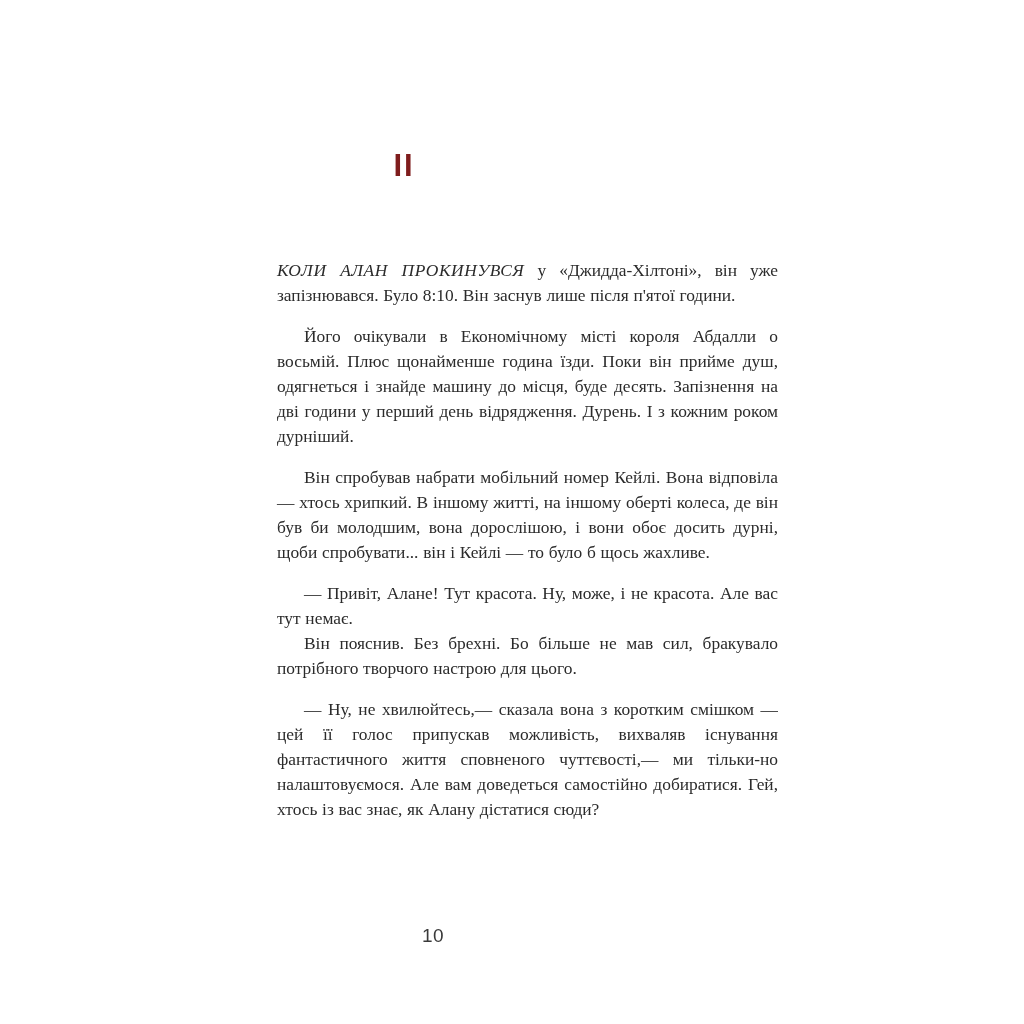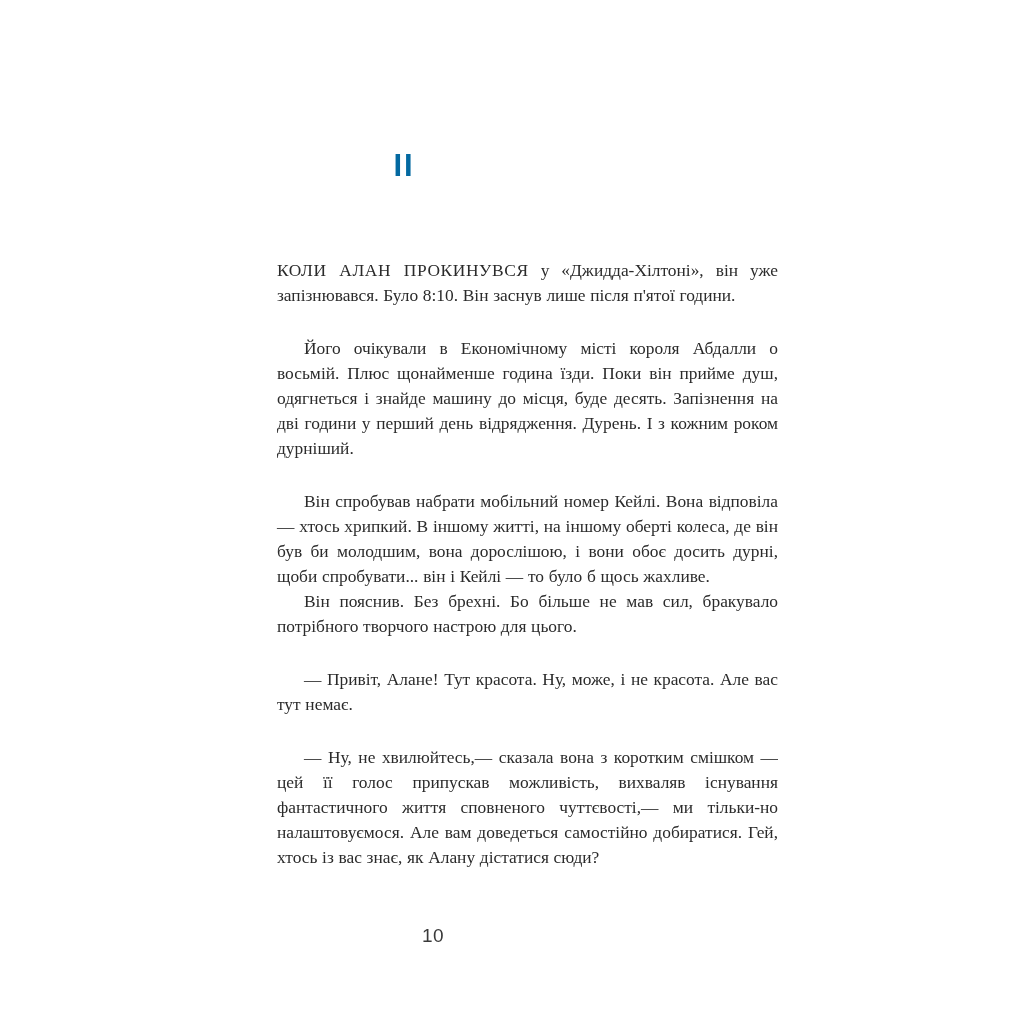--- a/index.html
+++ b/index.html
@@ -27,21 +27,21 @@
   .chapter-heading {
     position: absolute;
     top: 150px;
     left: 0;
     width: 808px;
     text-align: center;
     font-family: "Liberation Sans", "DejaVu Sans", sans-serif;
     font-weight: bold;
     font-size: 31px;
     letter-spacing: 2px;
-    color: #0369a1;
+    color: #7f1d1d;
     line-height: 1;
   }
 
   
   .text-column {
     position: absolute;
     top: 258px;
     left: 277px;
     width: 501px;
   }
@@ -52,36 +52,37 @@
     text-justify: inter-word;
     font-size: 17.4px;
     line-height: 25px;
     text-indent: 27px;
     hyphens: manual;
     -webkit-hyphens: manual;
     word-spacing: 0.02em;
   }
 
   .para + .para {
-    margin-top: 28px;
+    margin-top: 16px;
   }
 
   
   .para.tight {
     margin-top: 0;
   }
 
   
   .para.opening {
     text-indent: 0;
   }
 
   .caps-lead {
     text-transform: uppercase;
     letter-spacing: 0.035em;
+    font-style: italic;
   }
 
   
   .page-number {
     position: absolute;
     top: 925px;
     left: 0;
     width: 866px;
     text-align: center;
     font-family: "Liberation Sans", "DejaVu Sans", sans-serif;
@@ -98,23 +99,23 @@
   <div class="chapter-heading">II</div>
 
   <div class="text-column">
 
     <p class="para opening"><span class="caps-lead">Коли Алан прокинувся</span><span> у «Джидда-Хілтоні», він уже запізнювався. Було 8:10. Він заснув лише після п'ятої години.</span></p>
 
     <p class="para">Його очікували в Економічному місті короля Абдалли о восьмій. Плюс щонайменше година їзди. Поки він прийме душ, одягнеться і знайде машину до місця, буде десять. Запізнення на дві години у перший день відрядження. Дурень. І з кожним роком дурніший.</p>
 
     <p class="para">Він спробував набрати мобільний номер Кейлі. Вона відповіла — хтось хрипкий. В іншому житті, на іншому оберті колеса, де він був би молодшим, вона дорослішою, і вони обоє досить дурні, щоби спробувати... він і Кейлі — то було б щось жахливе.</p>
 
+    <p class="para">— Привіт, Алане! Тут красота. Ну, може, і не красота. Але вас тут немає.</p>
+
     <p class="para tight">Він пояснив. Без брехні. Бо більше не мав сил, бракувало потрібного творчого настрою для цього.</p>
-
-    <p class="para">— Привіт, Алане! Тут красота. Ну, може, і не красота. Але вас тут немає.</p>
 
     <p class="para">— Ну, не хвилюйтесь,— сказала вона з коротким смішком — цей її голос припускав можливість, вихваляв існування фантастичного життя сповненого чуттєвості,— ми тільки-но налаштовуємося. Але вам доведеться самостійно добиратися. Гей, хтось із вас знає, як Алану дістатися сюди?</p>
 
   </div>
 
   <div class="page-number">10</div>
 
 </div>
 
 </body></html>

